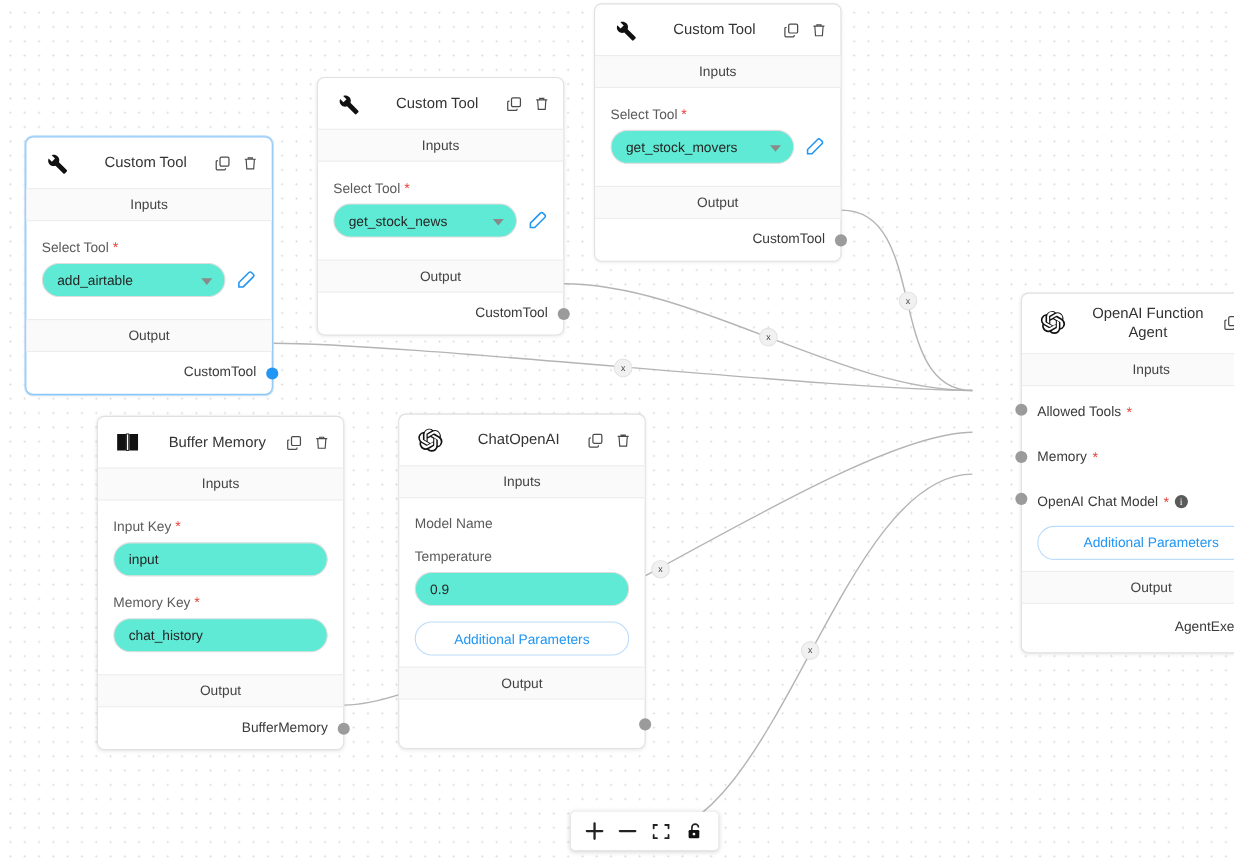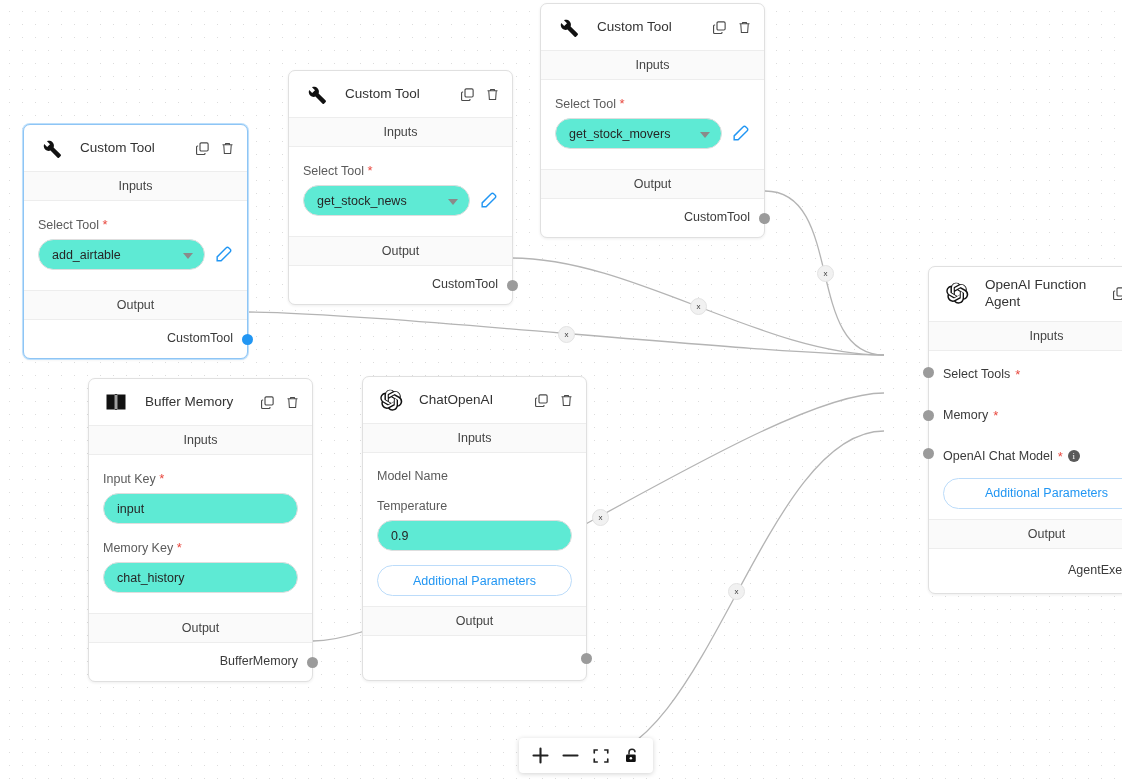--- a/index.html
+++ b/index.html
@@ -31,20 +31,21 @@
   }
   .node.selected {
     border: 1px solid #8ec5f5;
     box-shadow: 0 0 0 1px #bddffb, 0 1px 3px rgba(0,0,0,0.07);
   }
   .node-header {
     display: flex; align-items: center;
     padding: 10px 12px 10px 14px;
     gap: 10px;
     min-height: 44px;
+    text-align: center;
   }
   .node-icon { width: 26px; height: 26px; flex: 0 0 26px; display:flex; align-items:center; justify-content:center; }
   .node-title {
     flex: 1 1 auto;
     font-size: 13.5px;
     color: #333;
     line-height: 1.25;
     padding-left: 6px;
   }
   .hdr-actions { display: flex; gap: 10px; align-items: center; }
@@ -408,21 +409,21 @@
         <span>
             <svg width="15" height="15" viewBox="0 0 24 24">
               <path d="M4 6h16M9 6V4h6v2M6 6l1 14h10l1-14" fill="none" stroke="#4a4a4a" stroke-width="1.7"></path>
             </svg>
           </span>
       </span>
     </div>
     <div class="section-bar">Inputs</div>
     <div class="in-row" style="padding-top:16px;padding-bottom:13px;">
       <span class="handle left"></span>
-      <span>Select Tools</span>
+      <span>Allowed Tools</span>
       <span class="req">*</span>
     </div>
     <div class="in-row" style="padding-top:13px;padding-bottom:13px;">
       <span class="handle left"></span>
       <span>Memory</span>
       <span class="req">*</span>
     </div>
     <div class="in-row" style="padding-top:13px;padding-bottom:8px;">
       <span class="handle left"></span>
       <span>OpenAI Chat Model</span>

